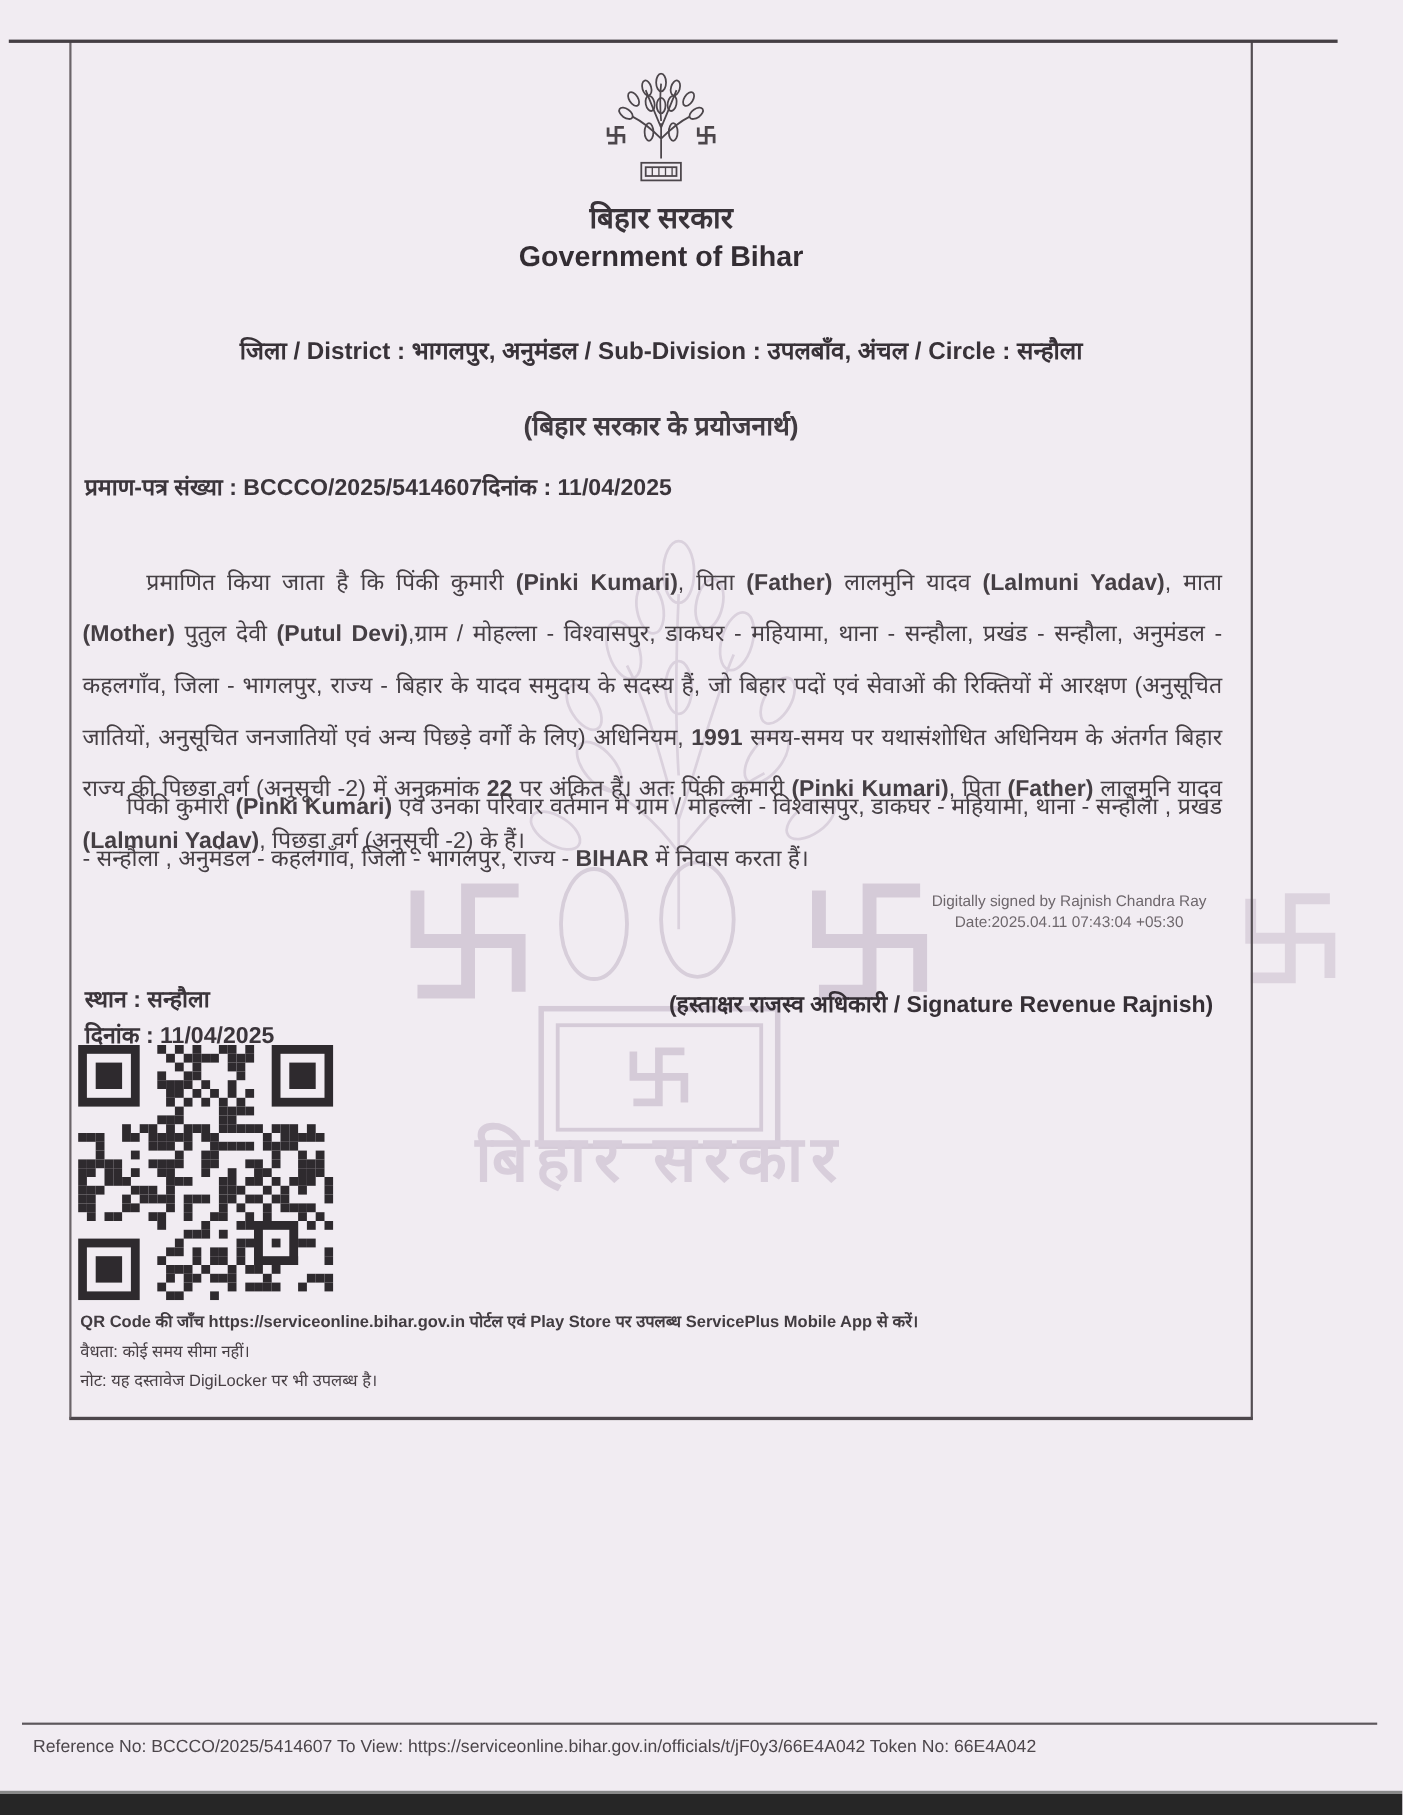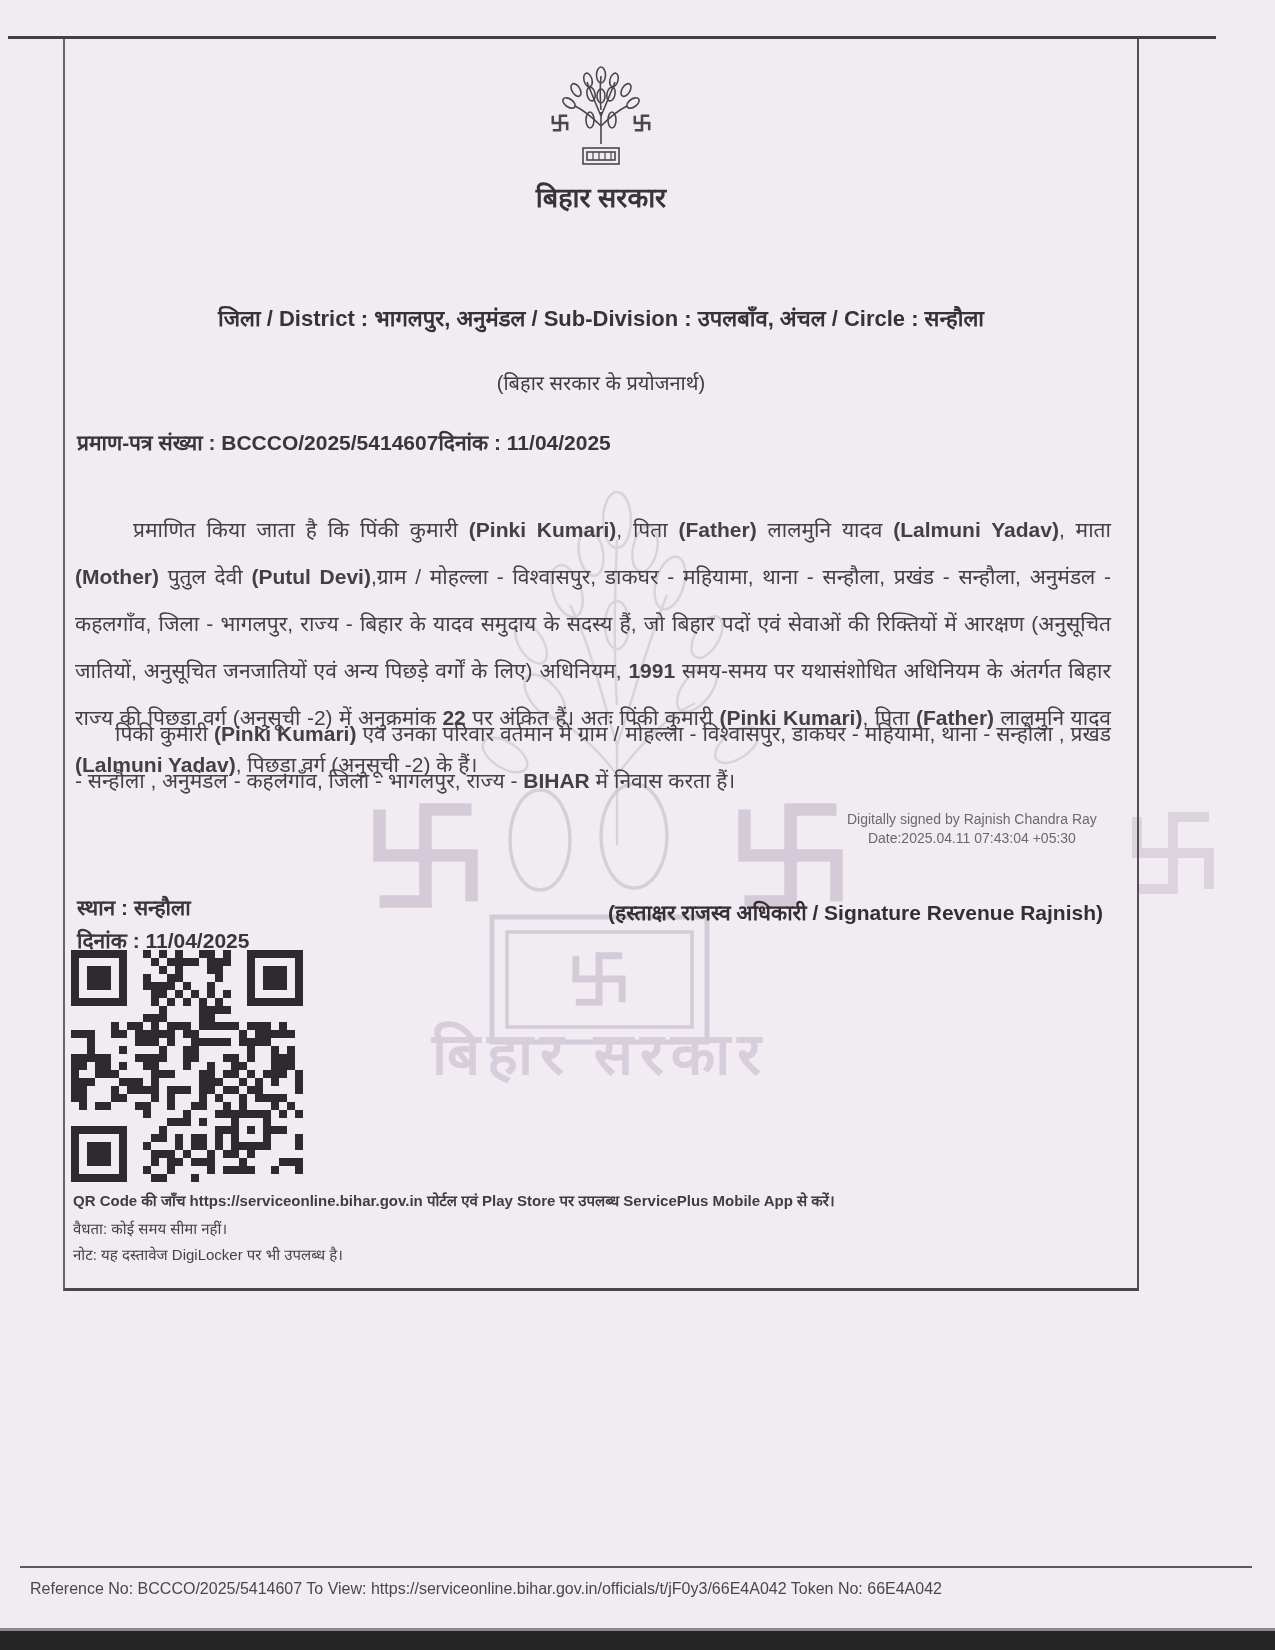--- a/index.html
+++ b/index.html
@@ -22,21 +22,21 @@
   #cert{
     position:absolute;left:63px;top:38px;width:1072px;height:1250px;z-index:1;
     border-left:2px solid#6b6469;border-right:2px solid#544e53;border-bottom:3px solid#4c464b;
   }
   .center{left:0;right:0;text-align:center;}
   .hdr-hi{top:140px;font-size:27px;font-weight:bold;color:#3a343a;}
   .hdr-en{top:180px;font-size:26px;font-weight:bold;color:#332d33;}
   .hdr-form{top:218px;font-size:21px;font-weight:bold;color:#3a343a;}
   .district{top:264px;font-size:22px;font-weight:bold;color:#383238;}
   .cert-title{top:298px;font-size:22px;font-weight:bold;color:#383238;}
-  .purpose{top:331px;font-size:20px;font-weight:normal;color:#413b41;}
+  .purpose{top:331px;font-size:24px;font-weight:bold;color:#413b41;}
   .meta-row{top:390px;left:12px;right:30px;display:flex;
     font-size:21px;font-weight:bold;color:#3b353b;}
   .para{left:10px;right:26px;font-size:21px;line-height:47px;text-align:justify;color:#453f44;}
   .para b{color:#38323 8;}
   #para1{top:468px;text-indent:58px;}
   #para2{top:672px;text-indent:40px;}
   .digsig{left:782px;top:772px;font-size:14px;line-height:19px;color:#6e676c;text-align:center;}
   .place-line{left:12px;top:855px;font-size:21px;font-weight:bold;color:#3b353b;}
   .date-line{left:12px;top:888px;font-size:21px;font-weight:bold;color:#3b353b;}
   .officer-line{right:34px;top:860px;font-size:21px;font-weight:bold;color:#352f35;}
@@ -119,20 +119,21 @@
       </g>
       <ellipse cx="47" cy="54" rx="4" ry="8"></ellipse>
       <ellipse cx="69" cy="54" rx="4" ry="8"></ellipse>
       <rect x="40" y="82" width="36" height="16"></rect>
       <rect x="44" y="86" width="28" height="8"></rect>
       <path d="M50,86 L50,94 M56,86 L56,94 M62,86 L62,94 M68,86 L68,94" stroke-width="1.2"></path>
     </svg>
   </div>
 
   <div class="abs center hdr-hi">बिहार सरकार</div>
+  <div class="abs center hdr-en">Government of Bihar</div>
   <div class="abs center district">जिला / District : भागलपुर, अनुमंडल / Sub-Division : उपलबाँव, अंचल / Circle : सन्हौला</div>
   <div class="abs center purpose">(बिहार सरकार के प्रयोजनार्थ)</div>
 
   <div class="abs meta-row">
     <span>प्रमाण-पत्र संख्या : BCCCO/2025/5414607</span>
     <span>दिनांक : 11/04/2025</span>
   </div>
 
   <div id="para1" class="abs para"><span>प्रमाणित किया जाता है कि पिंकी कुमारी </span><b>(Pinki Kumari)</b><span>, पिता </span><b>(Father)</b><span> लालमुनि यादव </span><b>(Lalmuni Yadav)</b><span>, माता </span><b>(Mother)</b><span> पुतुल देवी </span><b>(Putul Devi)</b><span>,ग्राम / मोहल्ला - विश्वासपुर, डाकघर - महियामा, थाना - सन्हौला, प्रखंड - सन्हौला, अनुमंडल - कहलगाँव, जिला - भागलपुर, राज्य - बिहार के यादव समुदाय के सदस्य हैं, जो बिहार पदों एवं सेवाओं की रिक्तियों में आरक्षण (अनुसूचित जातियों, अनुसूचित जनजातियों एवं अन्य पिछड़े वर्गों के लिए) अधिनियम, </span><b>1991</b><span> समय-समय पर यथासंशोधित अधिनियम के अंतर्गत बिहार राज्य की पिछड़ा वर्ग (अनुसूची -2) में अनुक्रमांक </span><b>22</b><span> पर अंकित हैं। अतः पिंकी कुमारी </span><b>(Pinki Kumari)</b><span>, पिता </span><b>(Father)</b><span> लालमुनि यादव </span><b>(Lalmuni Yadav)</b><span>, पिछड़ा वर्ग (अनुसूची -2) के हैं।</span></div>
   <div id="para2" class="abs para"><span>पिंकी कुमारी </span><b>(Pinki Kumari)</b><span> एवं उनका परिवार वर्तमान में ग्राम / मोहल्ला - विश्वासपुर, डाकघर - महियामा, थाना - सन्हौला , प्रखंड - सन्हौला , अनुमंडल - कहलगाँव, जिला - भागलपुर, राज्य - </span><b>BIHAR</b><span> में निवास करता हैं।</span></div>

